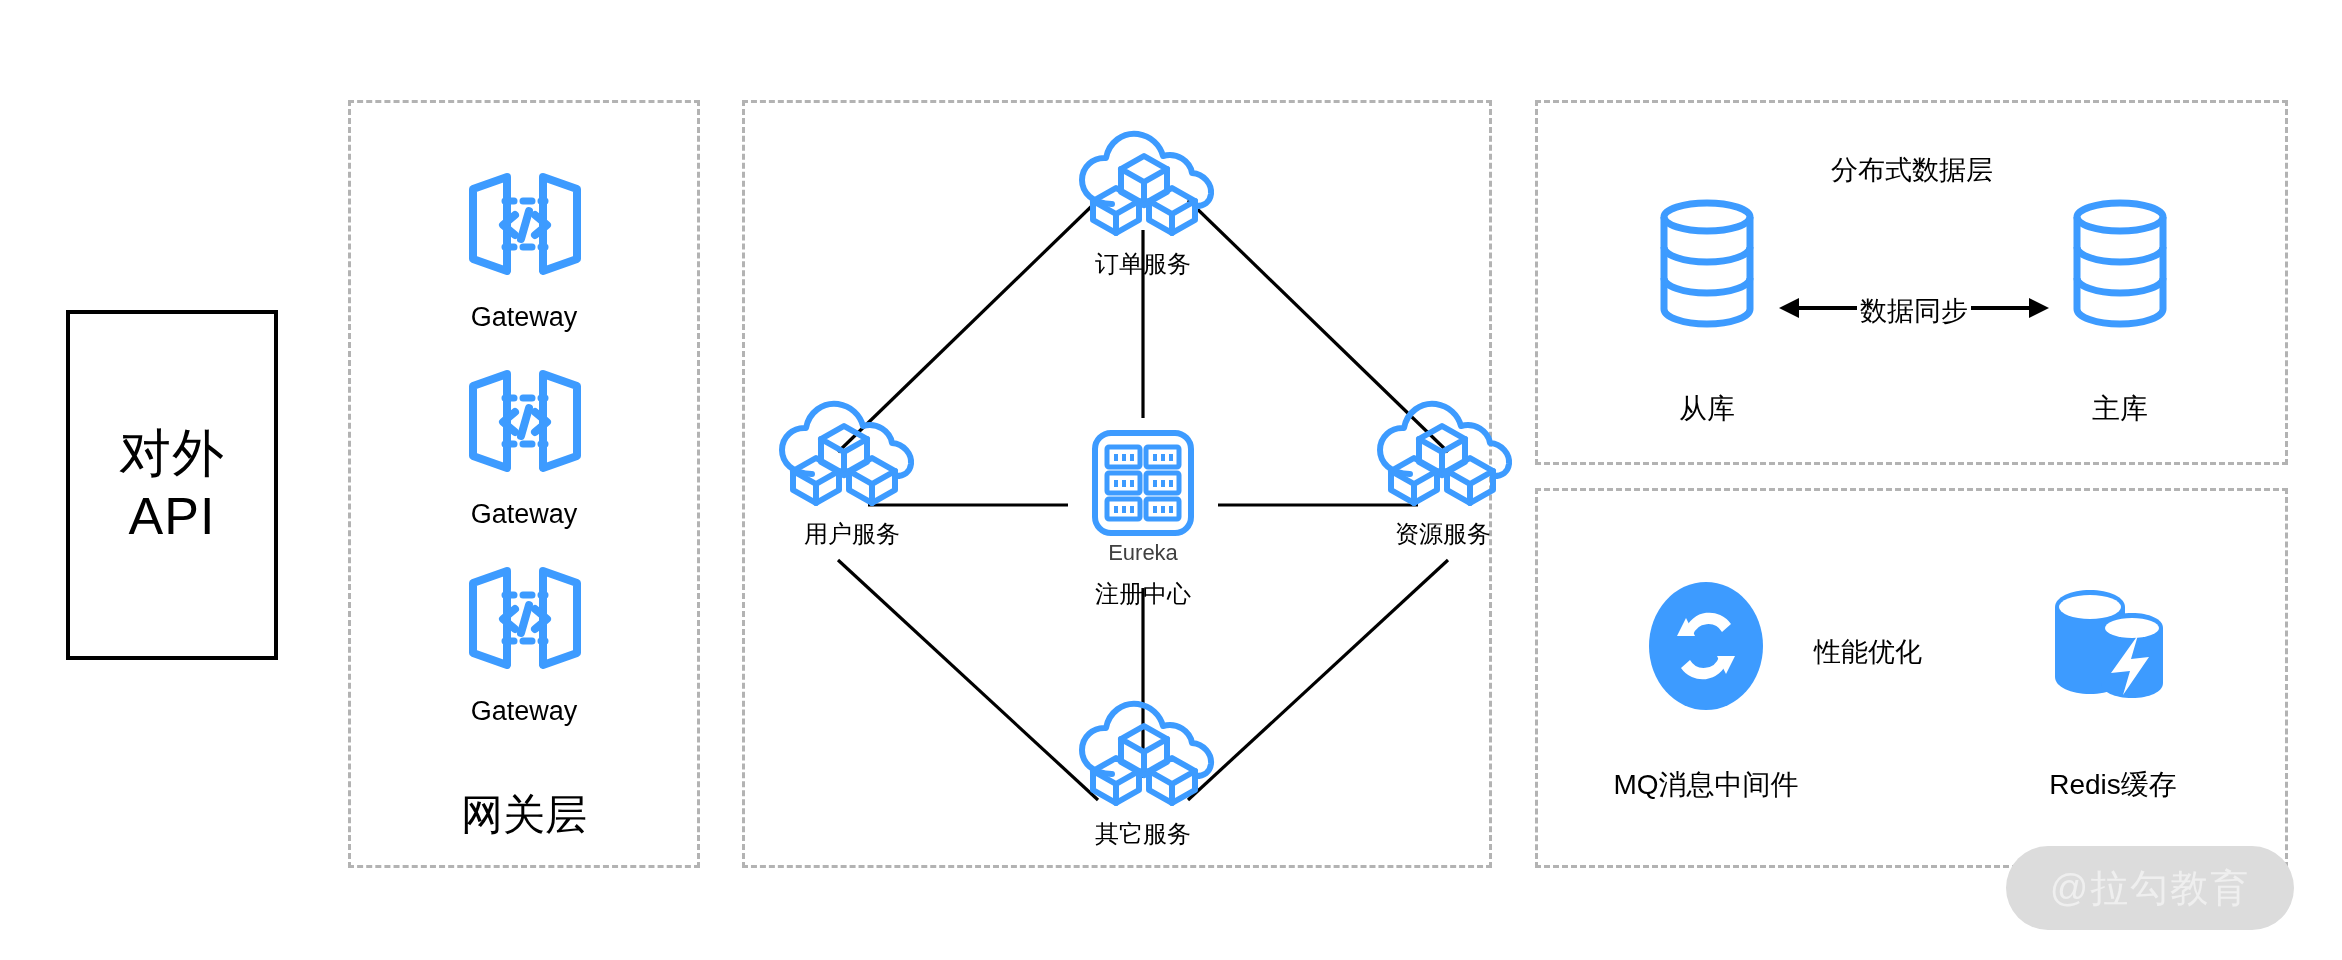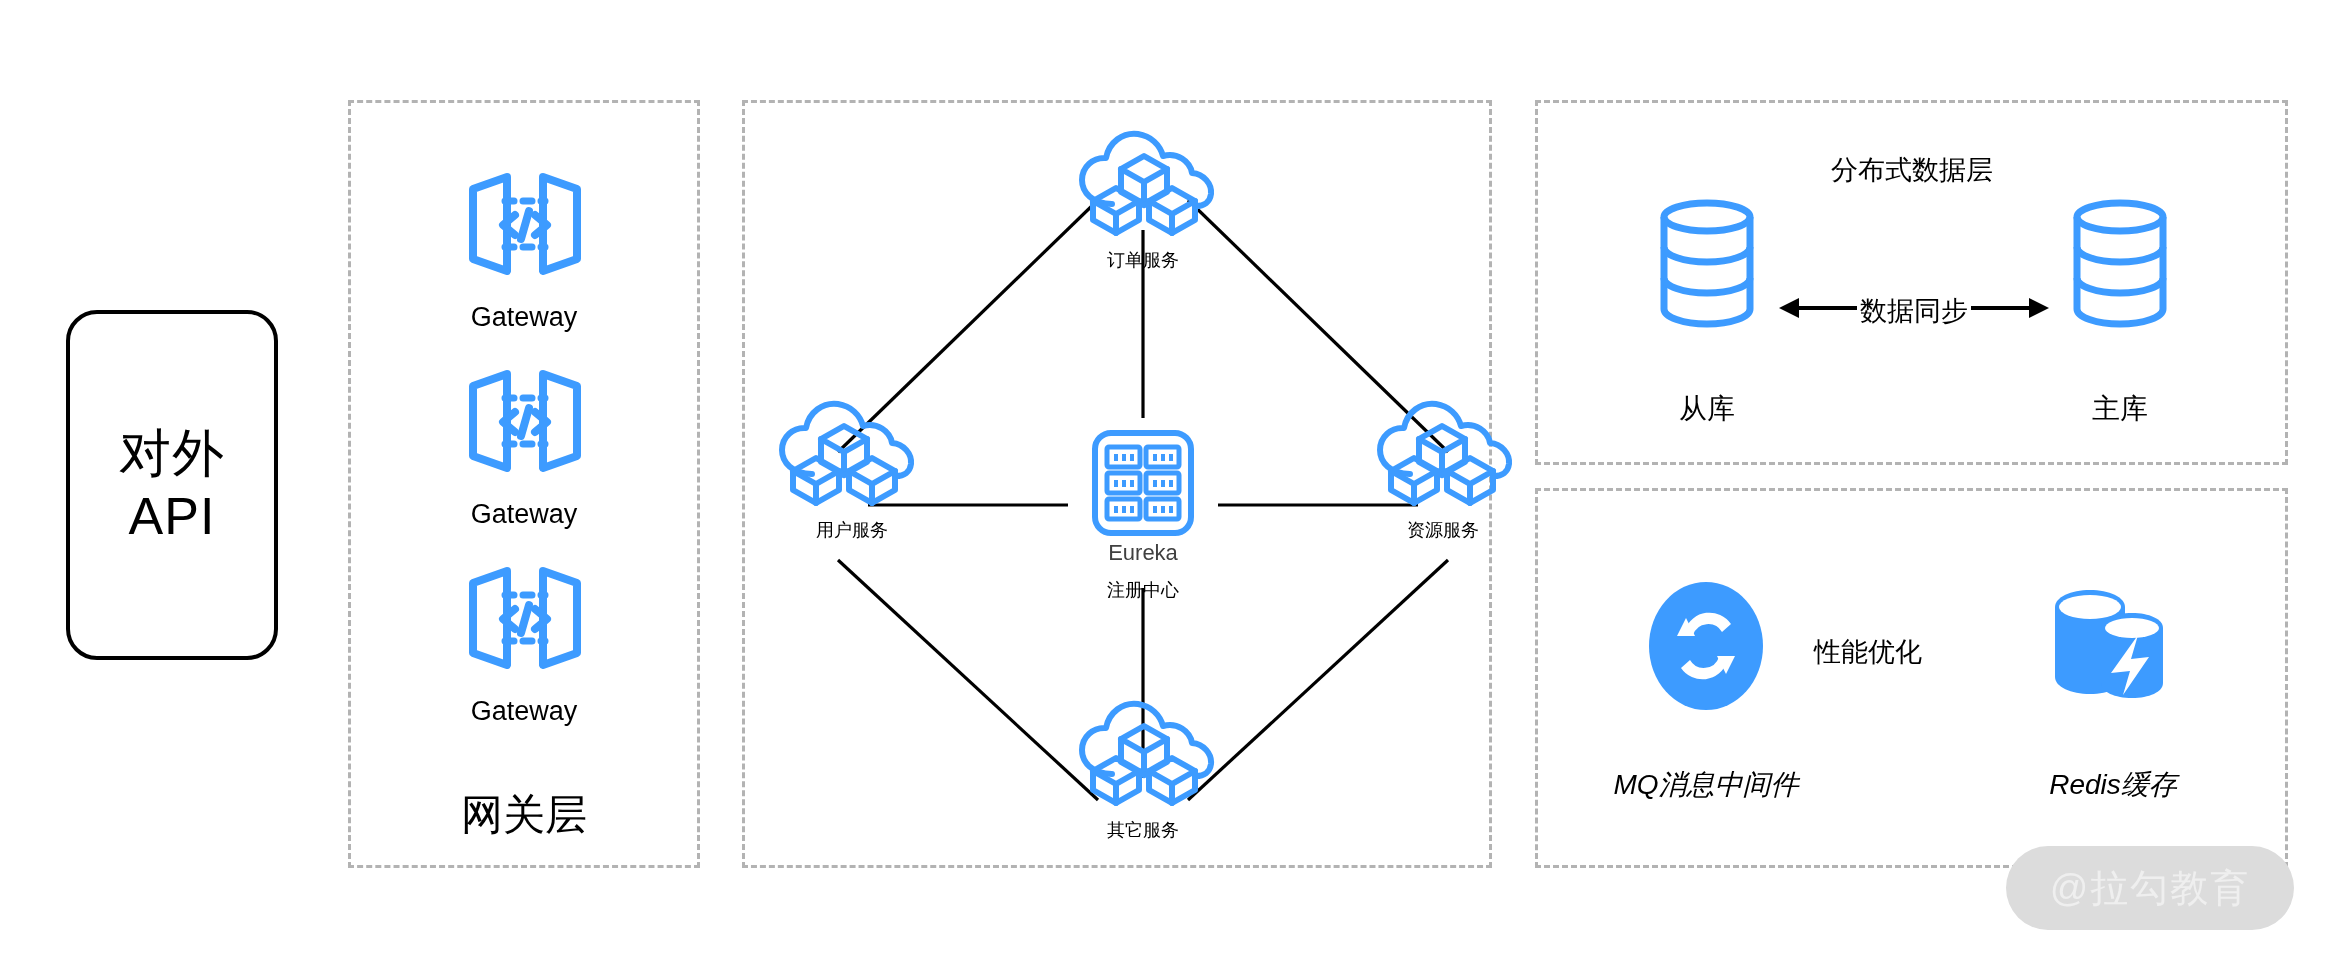--- a/index.html
+++ b/index.html
@@ -41,25 +41,25 @@
   
   .lbl {
     position: absolute;
     color: #000;
     white-space: nowrap;
     text-align: center;
     transform: translateX(-50%);
   }
   .lbl-gateway { font-size: 27px; }
   .lbl-layer   { font-size: 42px; }
-  .lbl-svc     { font-size: 18px; }
+  .lbl-svc     { font-size: 24px; }
   .lbl-eureka  { font-size: 22px; color:#404040; }
   .lbl-sec     { font-size: 27px; }
   .lbl-db      { font-size: 28px; }
-  .lbl-mid     { font-size: 28px; font-style: italic; }
+  .lbl-mid     { font-size: 28px; }
 
   
   .icon { position: absolute; }
 
   
   #wires { position:absolute; left:0; top:0; width:2342px; height:960px; pointer-events:none; }
 
   
   .watermark {
     position: absolute;
@@ -87,21 +87,21 @@
       <line x1="838" y1="560" x2="1098" y2="800"></line>
       <line x1="1448" y1="560" x2="1188" y2="800"></line>
 
       <line x1="1143" y1="230" x2="1143" y2="418"></line>
       <line x1="1143" y1="588" x2="1143" y2="778"></line>
       <line x1="868" y1="505" x2="1068" y2="505"></line>
       <line x1="1218" y1="505" x2="1418" y2="505"></line>
     </g>
   </svg>
 
-  <div class="solid-box" style="left:66px; top:310px; width:212px; height:350px;border-radius:31px;">
+  <div class="solid-box" style="left:66px; top:310px; width:212px; height:350px;">
     <div class="api-line">对外</div>
     <div class="api-line">API</div>
   </div>
 
   <div class="dashed-box" style="left:348px; top:100px; width:352px; height:768px;"></div>
 
   <div class="icon" style="left:459px; top:163px; width:132px; height:122px;">
     <svg viewBox="0 0 132 122" xmlns="http://www.w3.org/2000/svg">
       <g fill="none" stroke="#3d9bff" stroke-width="8" stroke-linejoin="round" stroke-linecap="round">
         <path d="M48 14 L14 26 L14 96 L48 108 Z"></path>

